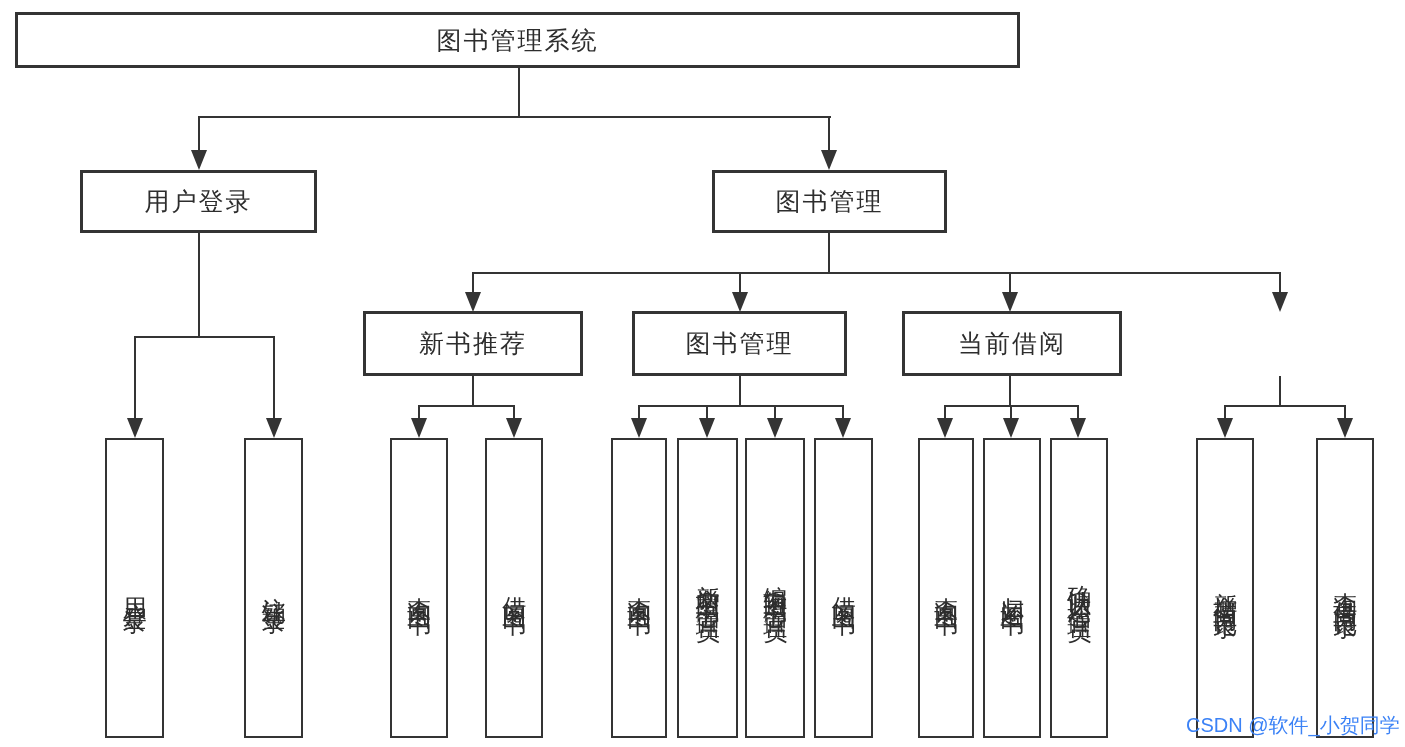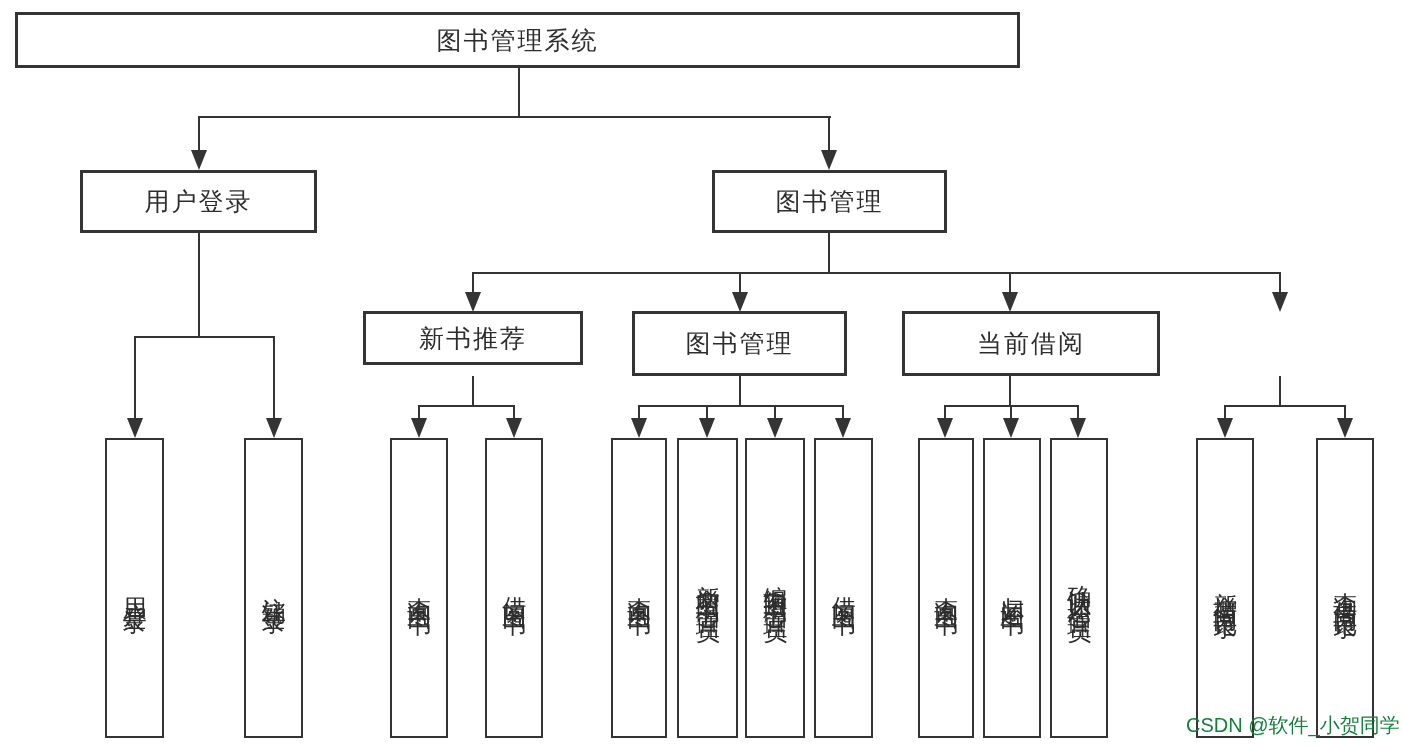--- a/index.html
+++ b/index.html
@@ -8,21 +8,21 @@
   .box{position:absolute;background:#fff;border:3px solid #343434;box-sizing:border-box;
        display:flex;align-items:center;justify-content:center;
        font-size:25px;color:#2d2d2d;letter-spacing:2px;white-space:nowrap;}
   .leaf{position:absolute;background:#fff;border:2px solid #343434;box-sizing:border-box;
         display:flex;align-items:center;justify-content:center;height:300px;top:438px;}
   .vtxt{writing-mode:vertical-rl;text-orientation:mixed;font-size:24px;color:#2d2d2d;
         letter-spacing:5px;line-height:1.1;}
   .ln{position:absolute;background:#343434;}
   .ah{position:absolute;width:0;height:0;border-left:8px solid transparent;
       border-right:8px solid transparent;border-top:20px solid #343434;}
-  .wm{position:absolute;left:1186px;top:712px;font-size:20px;color:#15803d;
+  .wm{position:absolute;left:1186px;top:712px;font-size:20px;color:#3b82f6;
       white-space:nowrap;z-index:5;}
 </style>
 </head>
 <body>
 
 <div class="stage">
 
   <div class="ln" style="left:518px;top:67px;width:2px;height:50px;"></div>
   <div class="ln" style="left:198px;top:116px;width:633px;height:2px;"></div>
   <div class="ln" style="left:198px;top:117px;width:2px;height:33px;"></div>
@@ -86,27 +86,27 @@
     <span>图书管理系统</span>
   </div>
 
   <div class="box" style="left:80px;top:170px;width:237px;height:63px;">
     <span>用户登录</span>
   </div>
   <div class="box" style="left:712px;top:170px;width:235px;height:63px;">
     <span>图书管理</span>
   </div>
 
-  <div class="box" style="left:363px;top:311px;width:220px;height:54px;">
+  <div class="box" style="left:363px;top:311px;width:220px;height:65px;">
     <span>新书推荐</span>
   </div>
   <div class="box" style="left:632px;top:311px;width:215px;height:65px;">
     <span>图书管理</span>
   </div>
-  <div class="box" style="left:902px;top:311px;width:258px;height:65px;">
+  <div class="box" style="left:902px;top:311px;width:220px;height:65px;">
     <span>当前借阅</span>
   </div>
 
   <div class="leaf" style="left:105px;width:59px;">
     <span class="vtxt">用户登录</span>
   </div>
   <div class="leaf" style="left:244px;width:59px;">
     <span class="vtxt">注销登录</span>
   </div>
 

